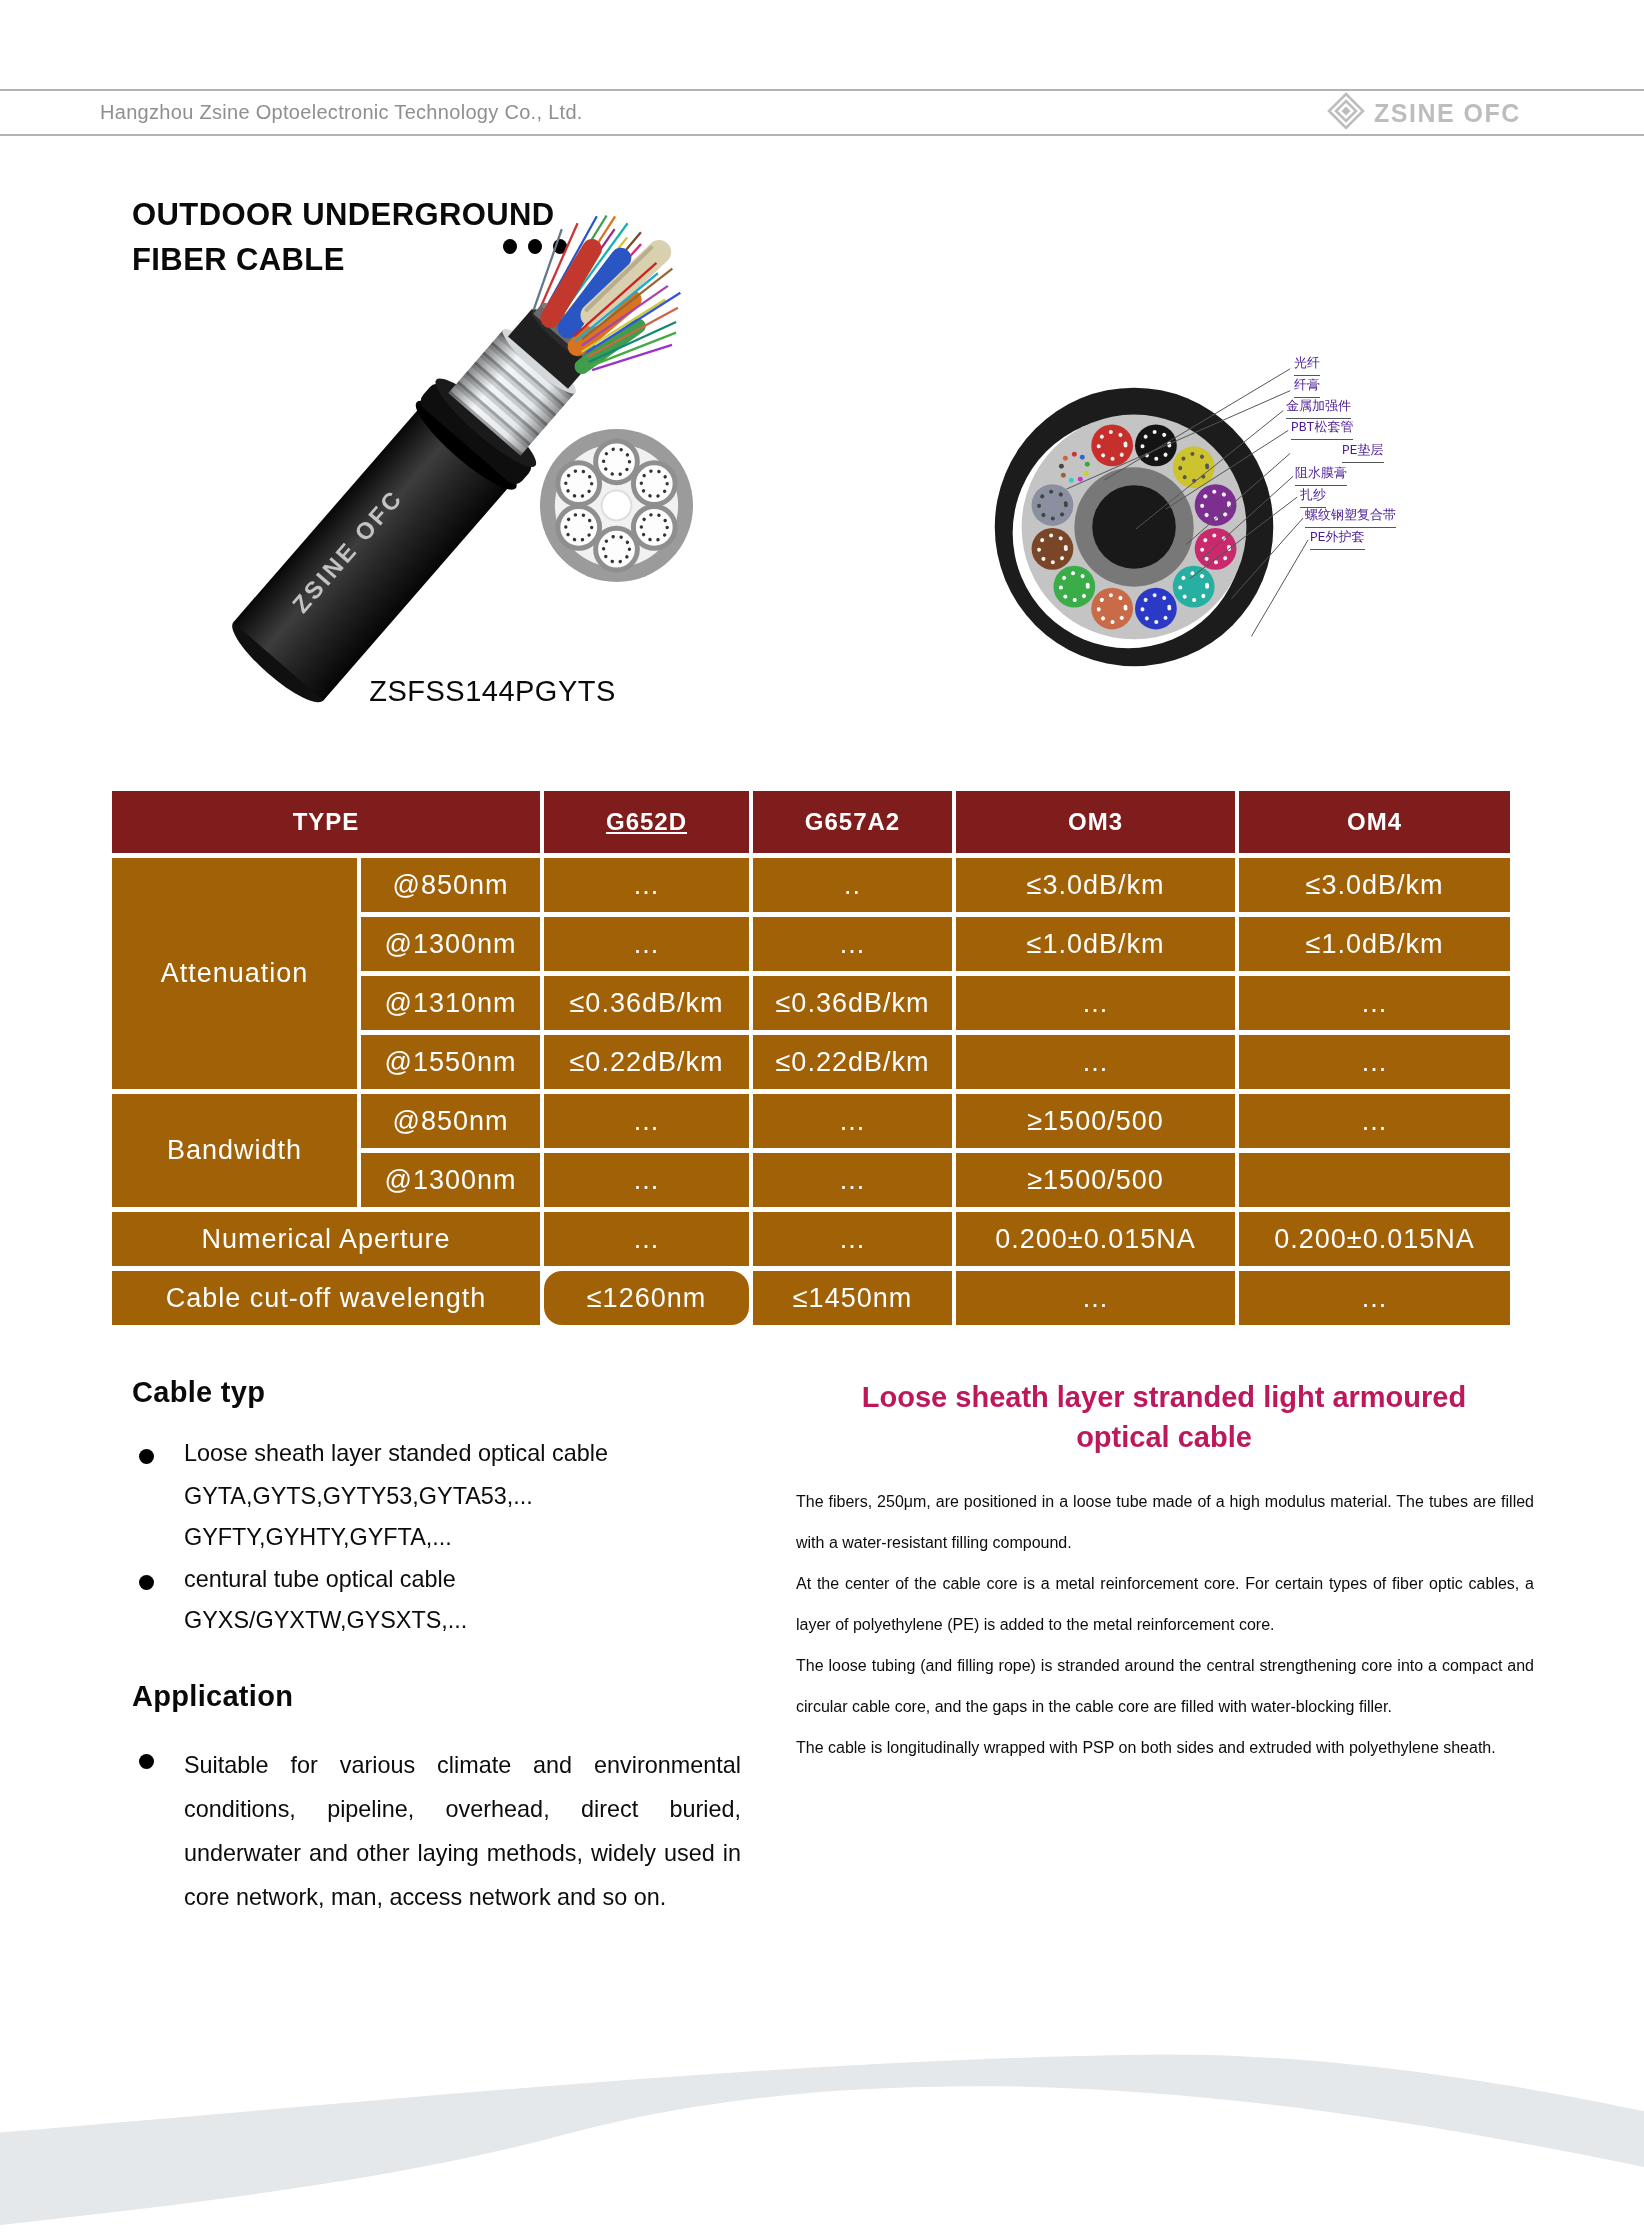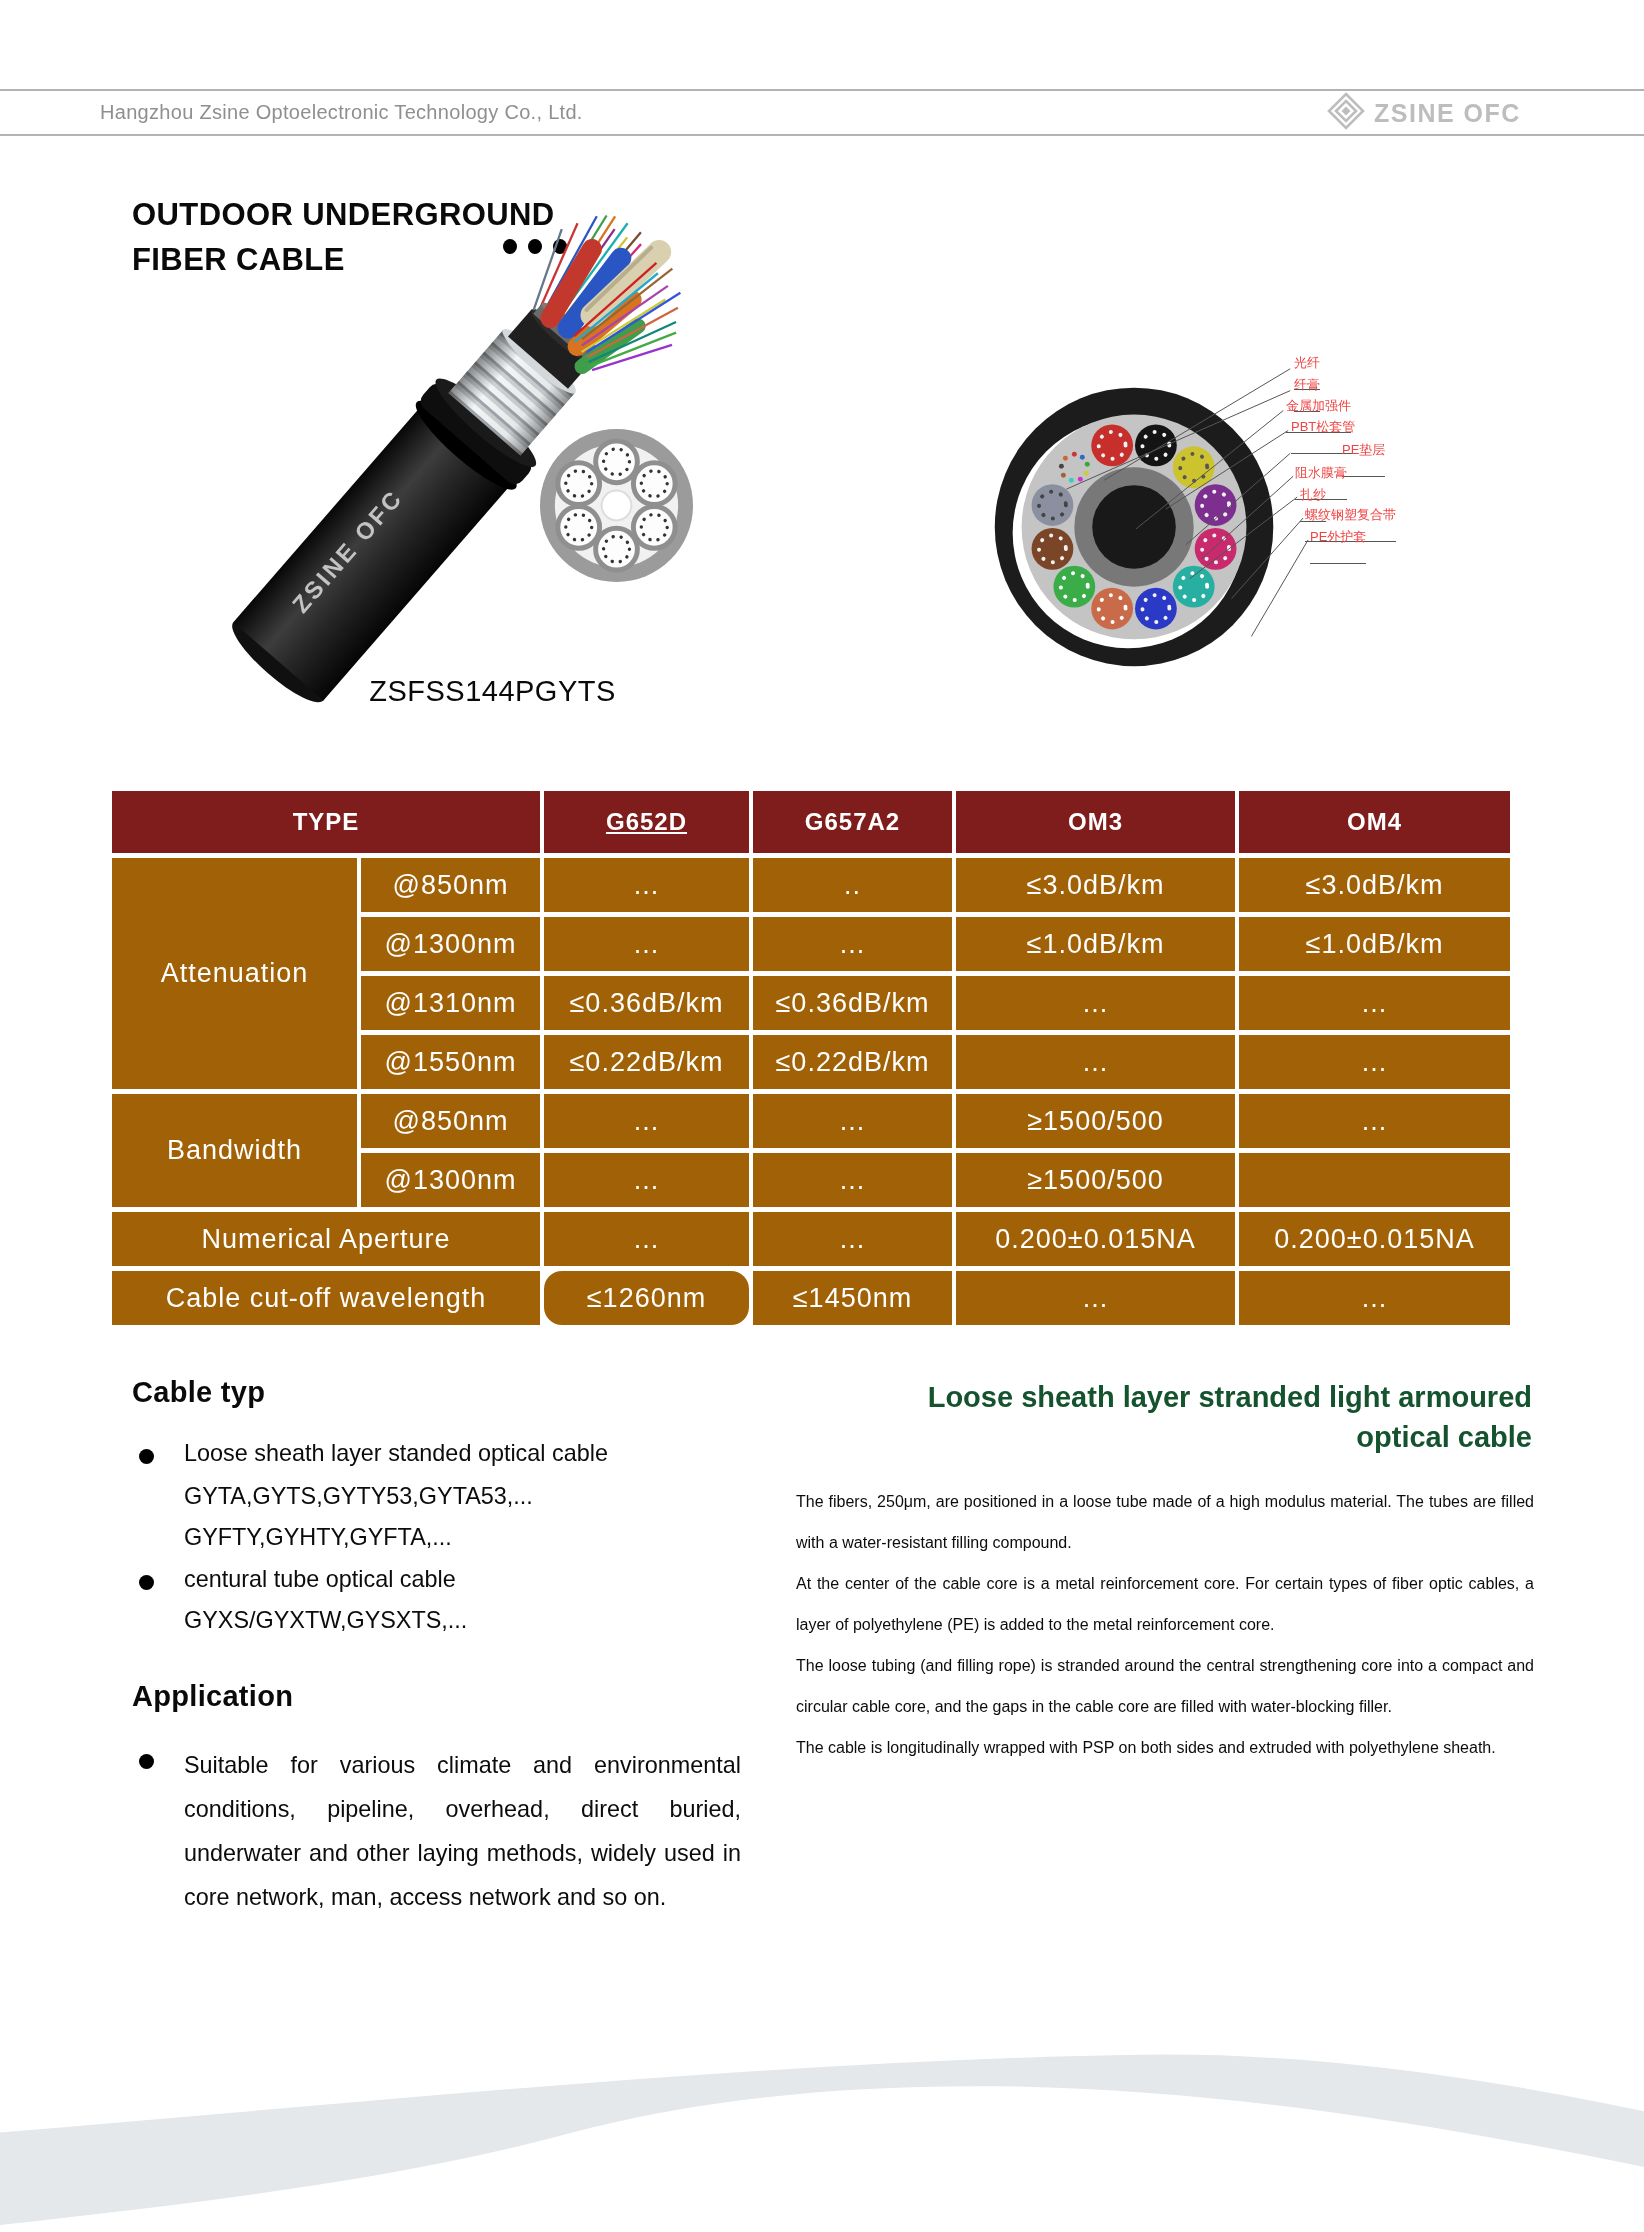--- a/index.html
+++ b/index.html
@@ -11,36 +11,36 @@
   .company{position:absolute;left:100px;top:101px;font-size:20px;color:#8f8f8f;letter-spacing:0.3px;}
   .logo{position:absolute;left:1327px;top:92px;display:flex;align-items:center;gap:9px;}
   .logo-text{font-size:25px;font-weight:bold;color:#bdbdbd;letter-spacing:1.5px;}
   
   .title{position:absolute;left:132px;top:192px;font-size:31px;font-weight:bold;line-height:45px;color:#0a0a0a;letter-spacing:0.4px;}
   .title-dots{position:absolute;left:503px;top:239px;display:flex;gap:11px;}
   .title-dots i{display:block;width:14px;height:15px;border-radius:50%;background:#000;}
   
   .model{position:absolute;left:343px;top:675px;width:299px;text-align:center;font-size:29px;color:#0a0a0a;letter-spacing:0.5px;}
   
-  .cs-label{position:absolute;font-size:13px;color:#ef4444;border-bottom:1px solid #555;padding-bottom:17px;white-space:nowrap;}
+  .cs-label{position:absolute;font-size:13px;color:#4c1d95;border-bottom:1px solid #555;padding-bottom:3px;white-space:nowrap;font-family:Liberation Mono, monospace;}
   
   .spec-table{position:absolute;left:112px;top:791px;width:1397px;display:grid;
       grid-template-columns:245px 179px 205px 199px 279px 271px;
       grid-template-rows:62px repeat(8,54px);gap:5px 4px;}
   .spec-table .cell{display:flex;align-items:center;justify-content:center;color:#ffffff;
       font-size:27px;letter-spacing:1px;background:#a16207;text-align:center;}
   .spec-table .hd{background:#7f1d1d;font-weight:bold;font-size:24px;}
   
   .sec-h{position:absolute;font-size:29px;font-weight:bold;color:#0a0a0a;letter-spacing:0.3px;}
   .bullet{position:absolute;width:15px;height:15px;border-radius:50%;background:#000;}
   .bl{position:absolute;left:184px;font-size:23.4px;color:#0c0c0c;white-space:nowrap;}
   .para-l{position:absolute;left:184px;top:1743px;width:557px;font-size:23.4px;line-height:44px;
       text-align:justify;color:#0c0c0c;}
-  .desc-h{position:absolute;left:796px;top:1377px;width:736px;text-align:right;font-size:29px;
-      font-weight:bold;line-height:40px;color:#14532d;}
+  .desc-h{position:absolute;left:796px;top:1377px;width:736px;text-align:center;font-size:29px;
+      font-weight:bold;line-height:40px;color:#be185d;}
   .desc-p{position:absolute;left:796px;top:1481px;width:738px;font-size:16px;line-height:41px;
       color:#0c0c0c;text-align:justify;}
   .desc-p p{margin:0;}
 </style>
 </head>
 <body>
 
 <div class="page">
 
   <div class="hrule" style="top:89px;"></div>

